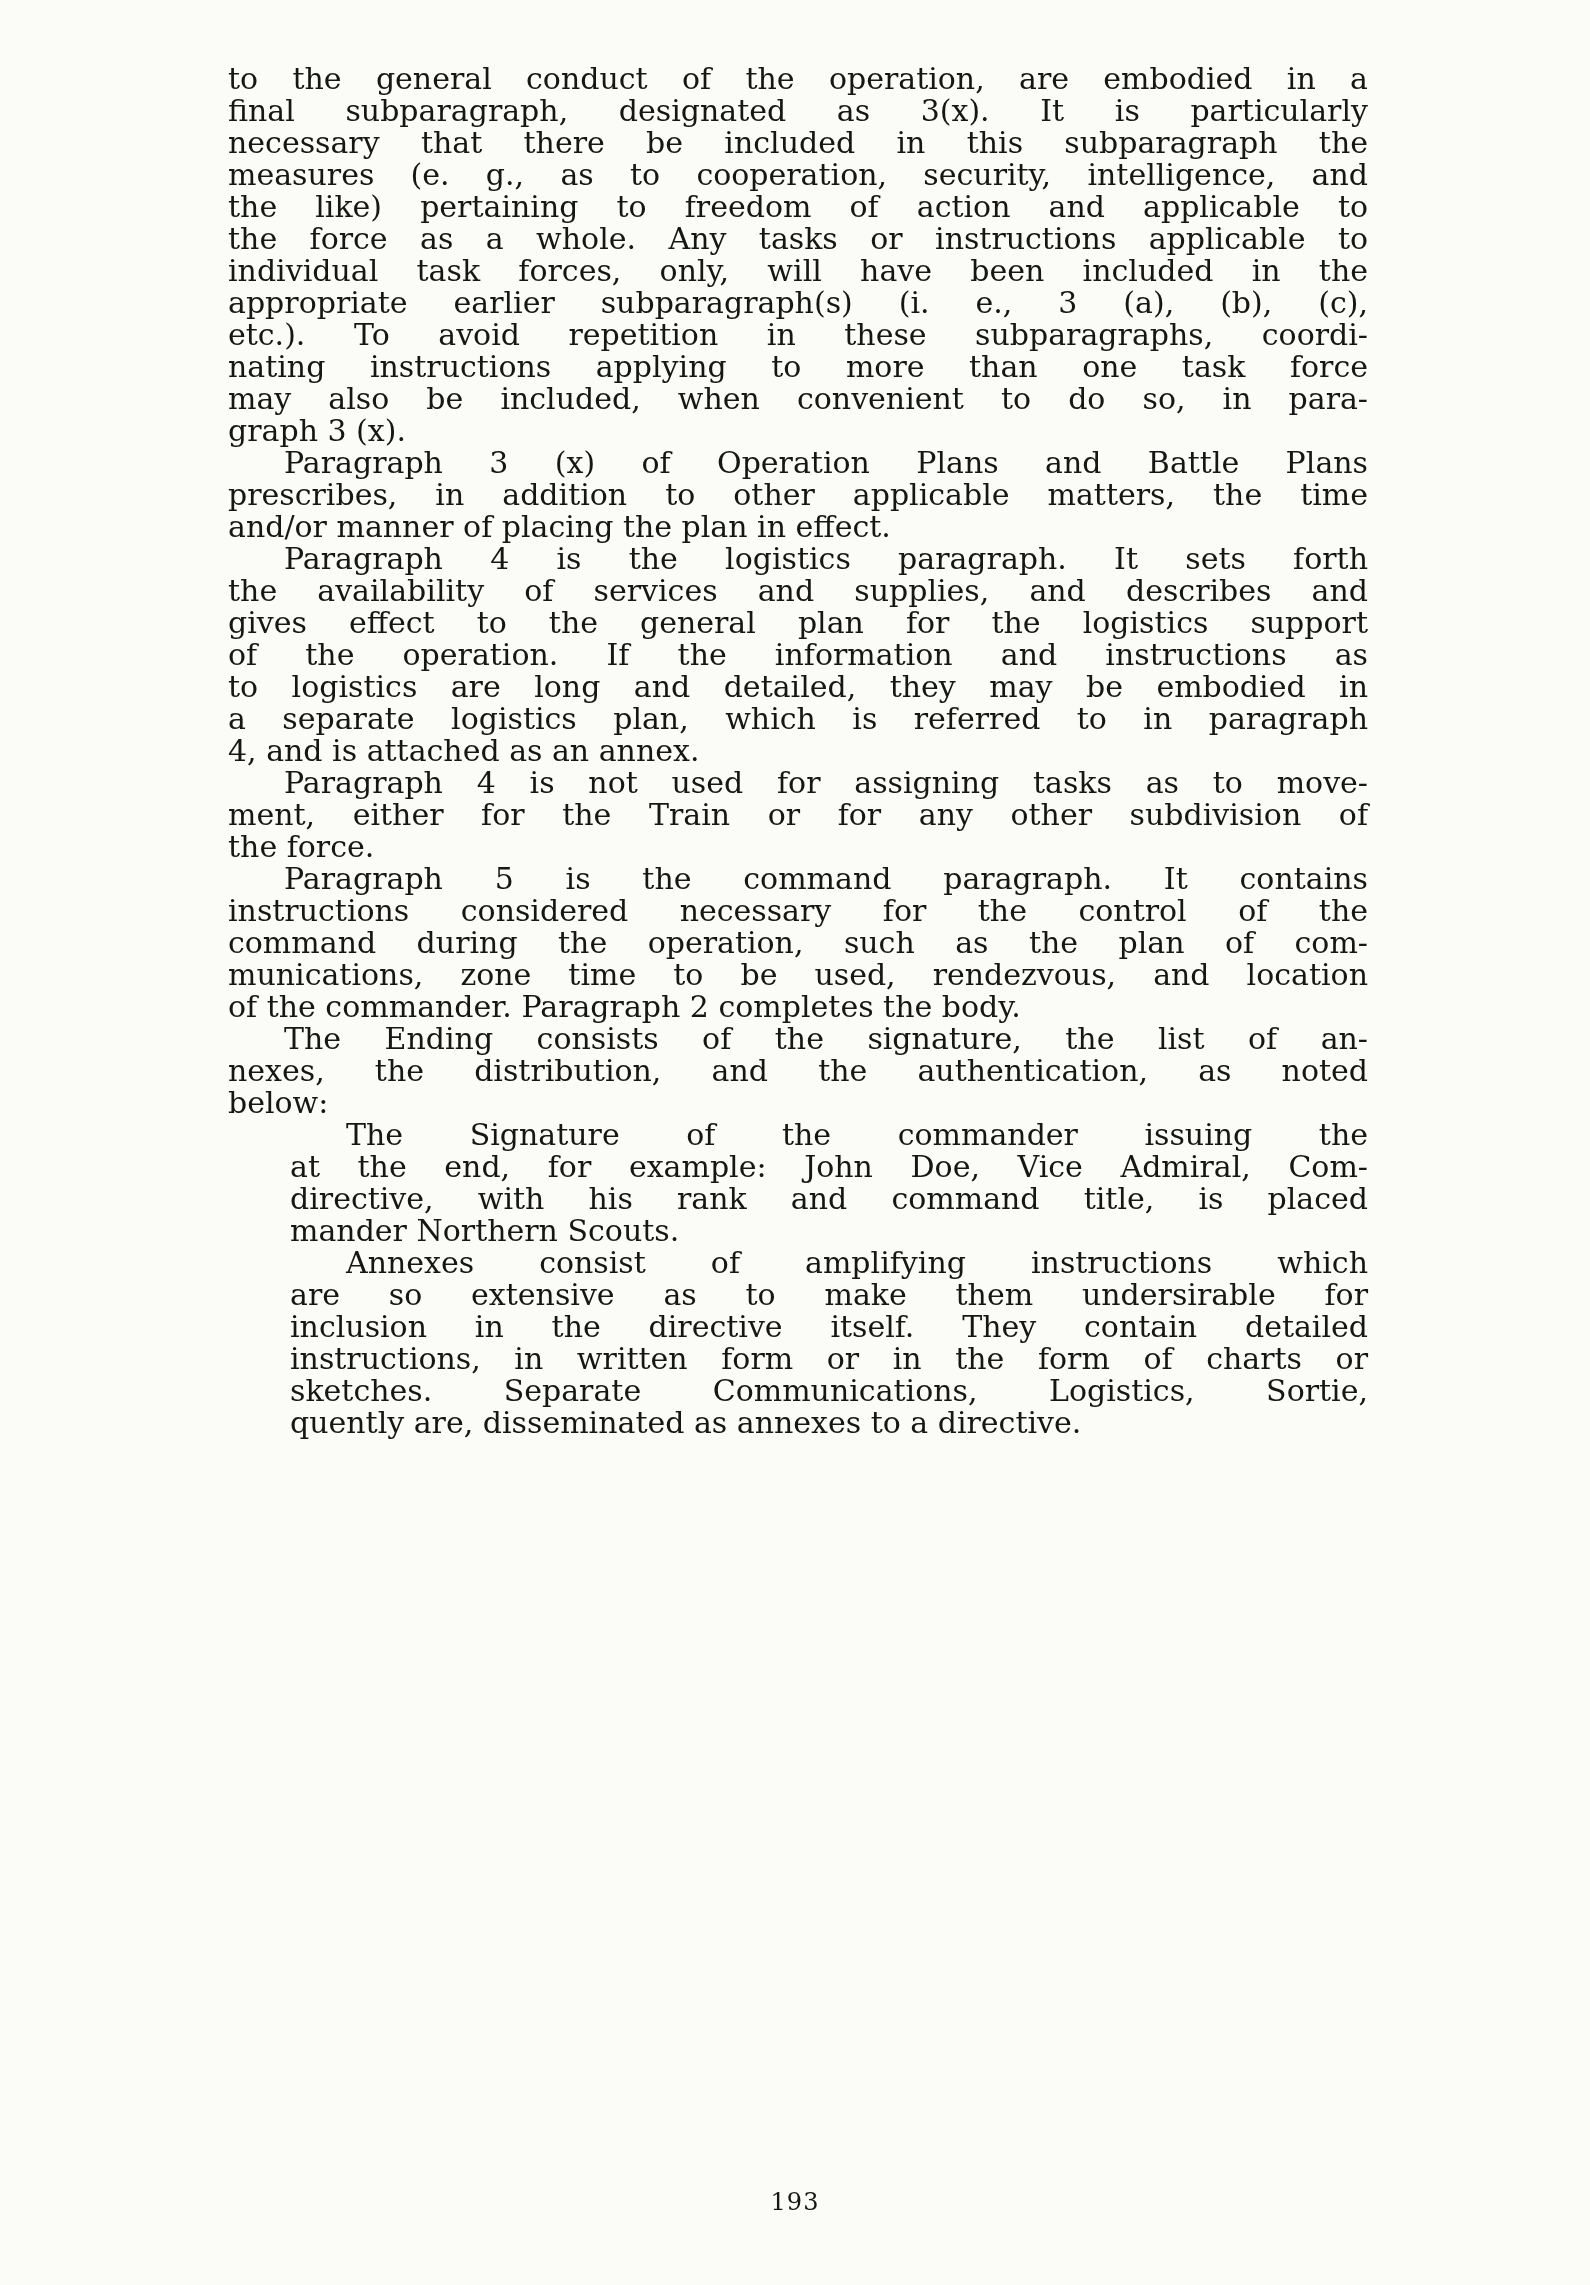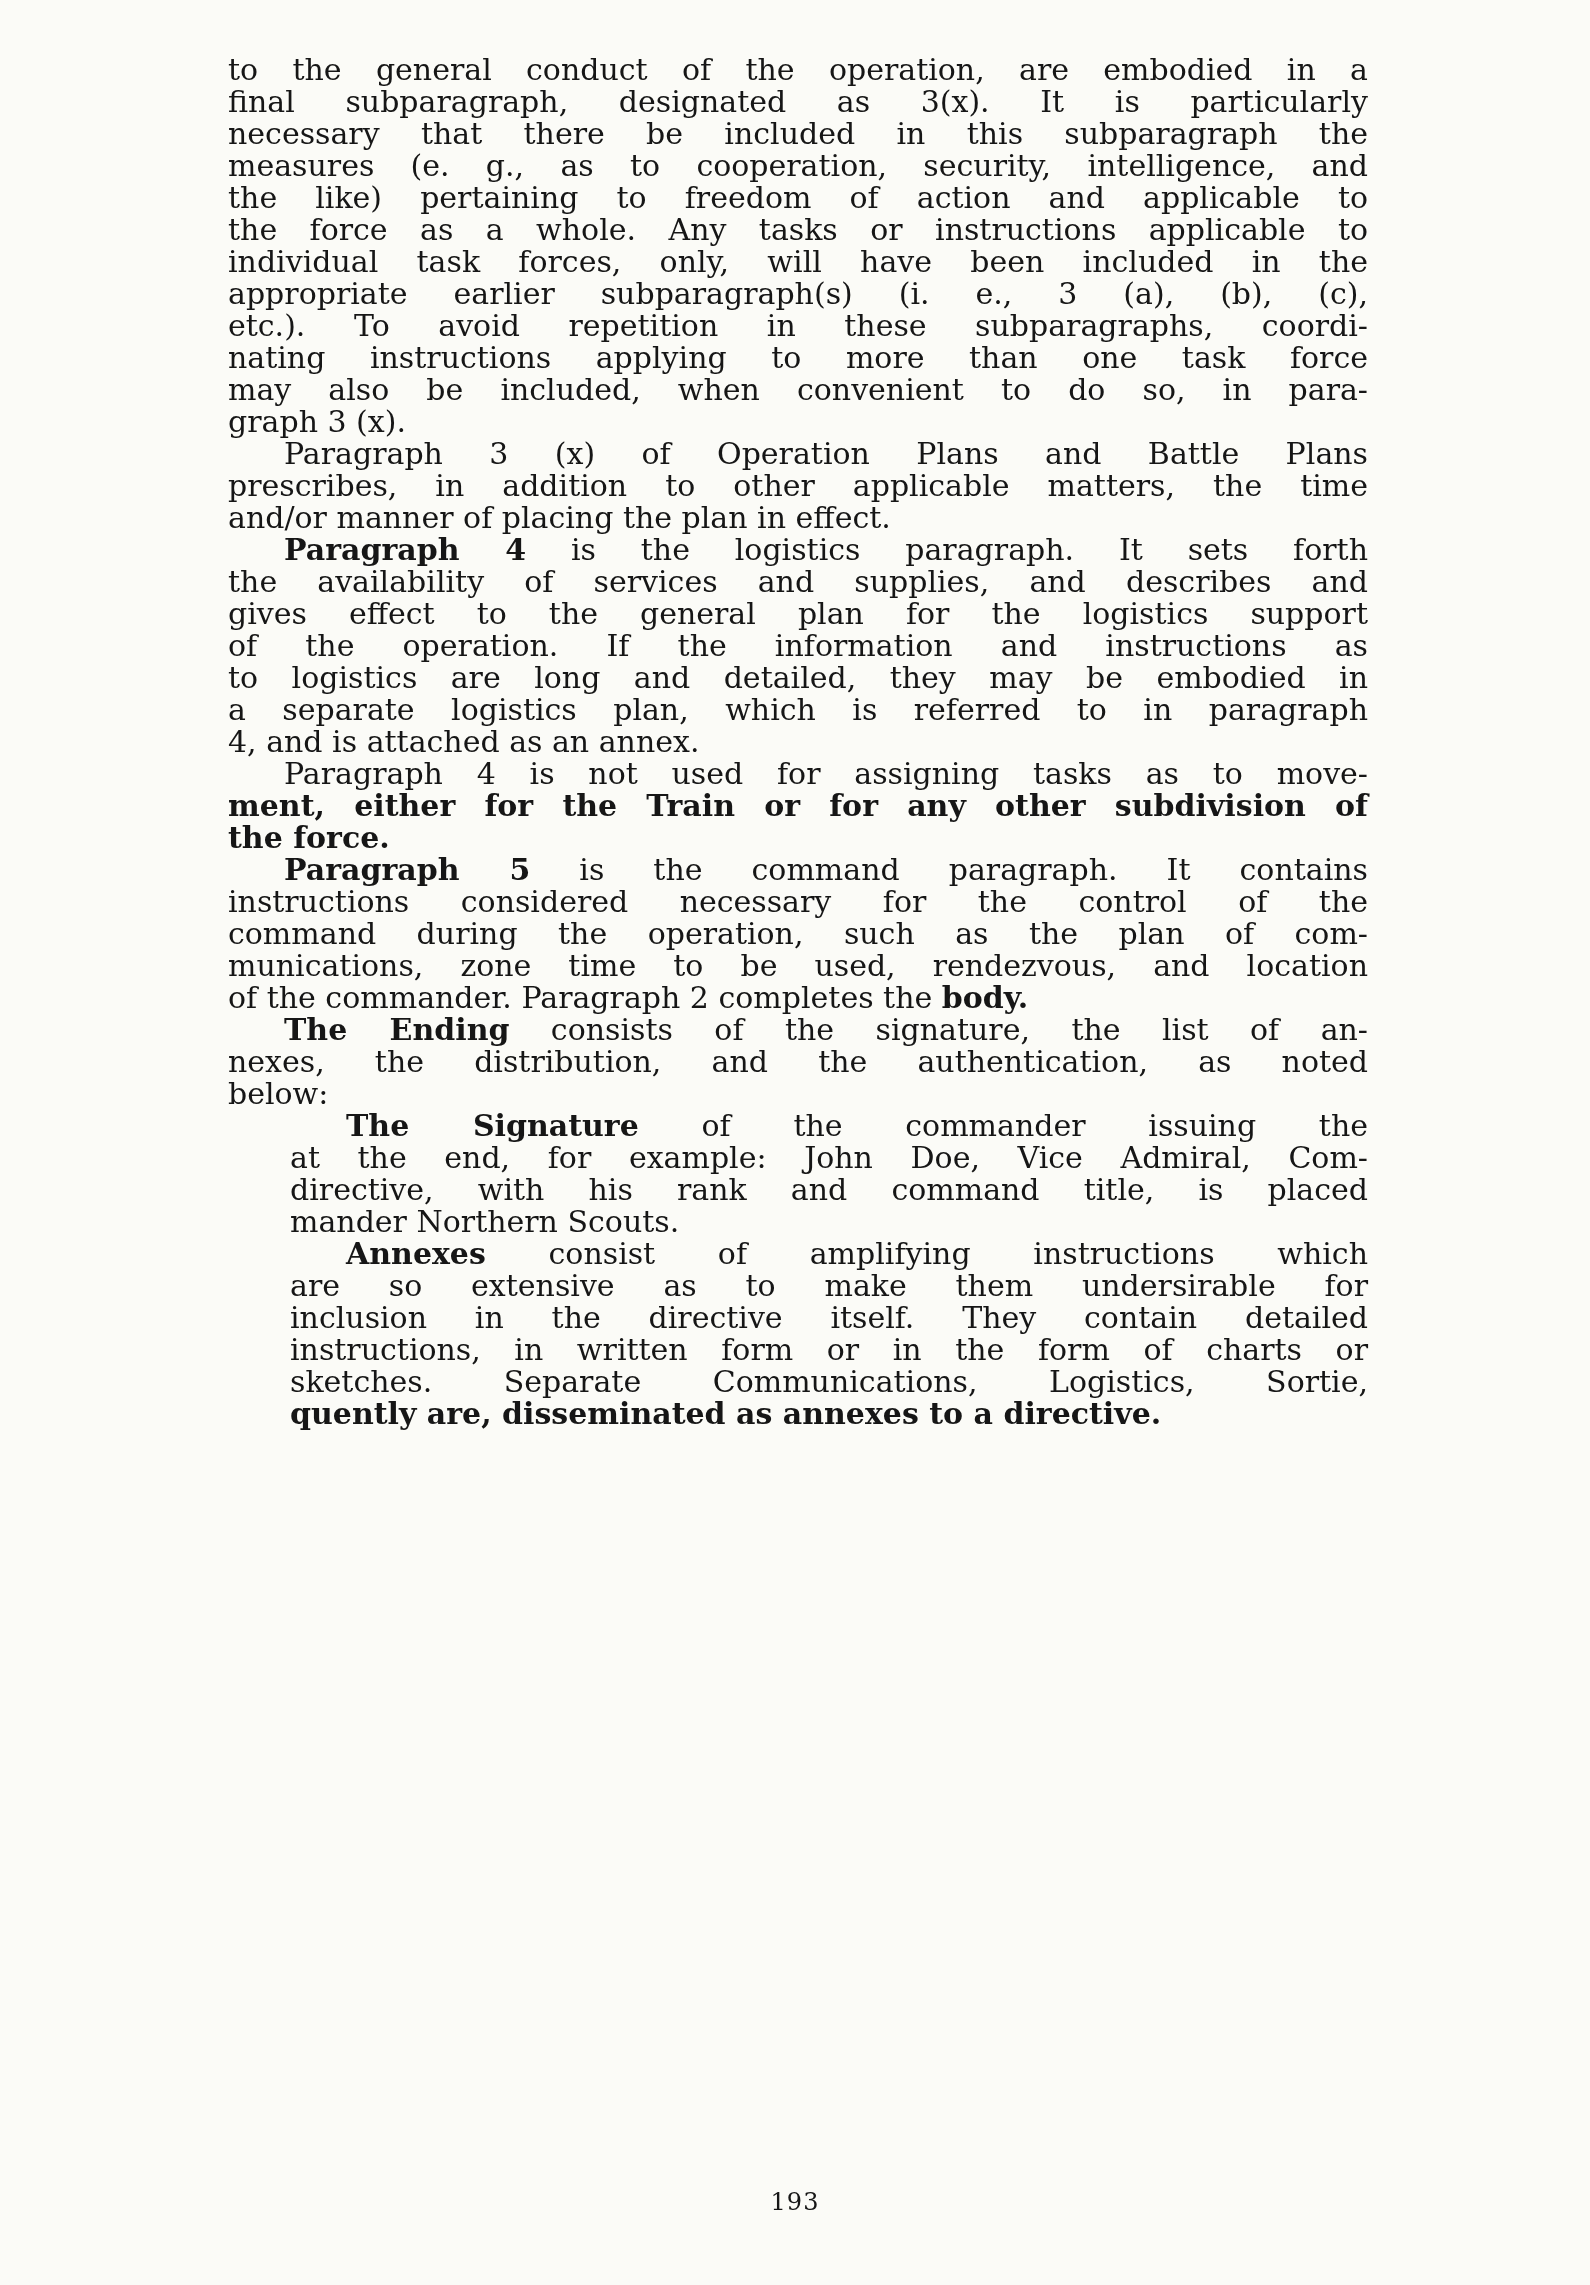--- a/index.html
+++ b/index.html
@@ -13,40 +13,40 @@
     height: 2285px;
     margin: 0 auto;
     background: #fbfbf7;
     font-family: "DejaVu Serif", "Liberation Serif", serif;
     color: #161616;
     overflow: hidden;
   }
   .text-block {
     position: absolute;
     left: 228px;
-    top: 54px;
+    top: 63px;
     width: 1140px;
     font-size: 30px;
     line-height: 32px;
   }
   .par { margin: 0; }
   .par.block {
     padding-left: 62px;
   }
   .line {
     text-align: justify;
     text-align-last: justify;
   }
   .line.first {
     padding-left: 56px;
   }
   .line.end {
     text-align-last: left;
   }
-  .b { font-weight: bold; }
+  .b { font-weight: normal; }
   .page-number {
     position: absolute;
     left: 0;
     top: 2188px;
     width: 100%;
     text-align: center;
     font-size: 24px;
     letter-spacing: 1px;
   }
 </style>

